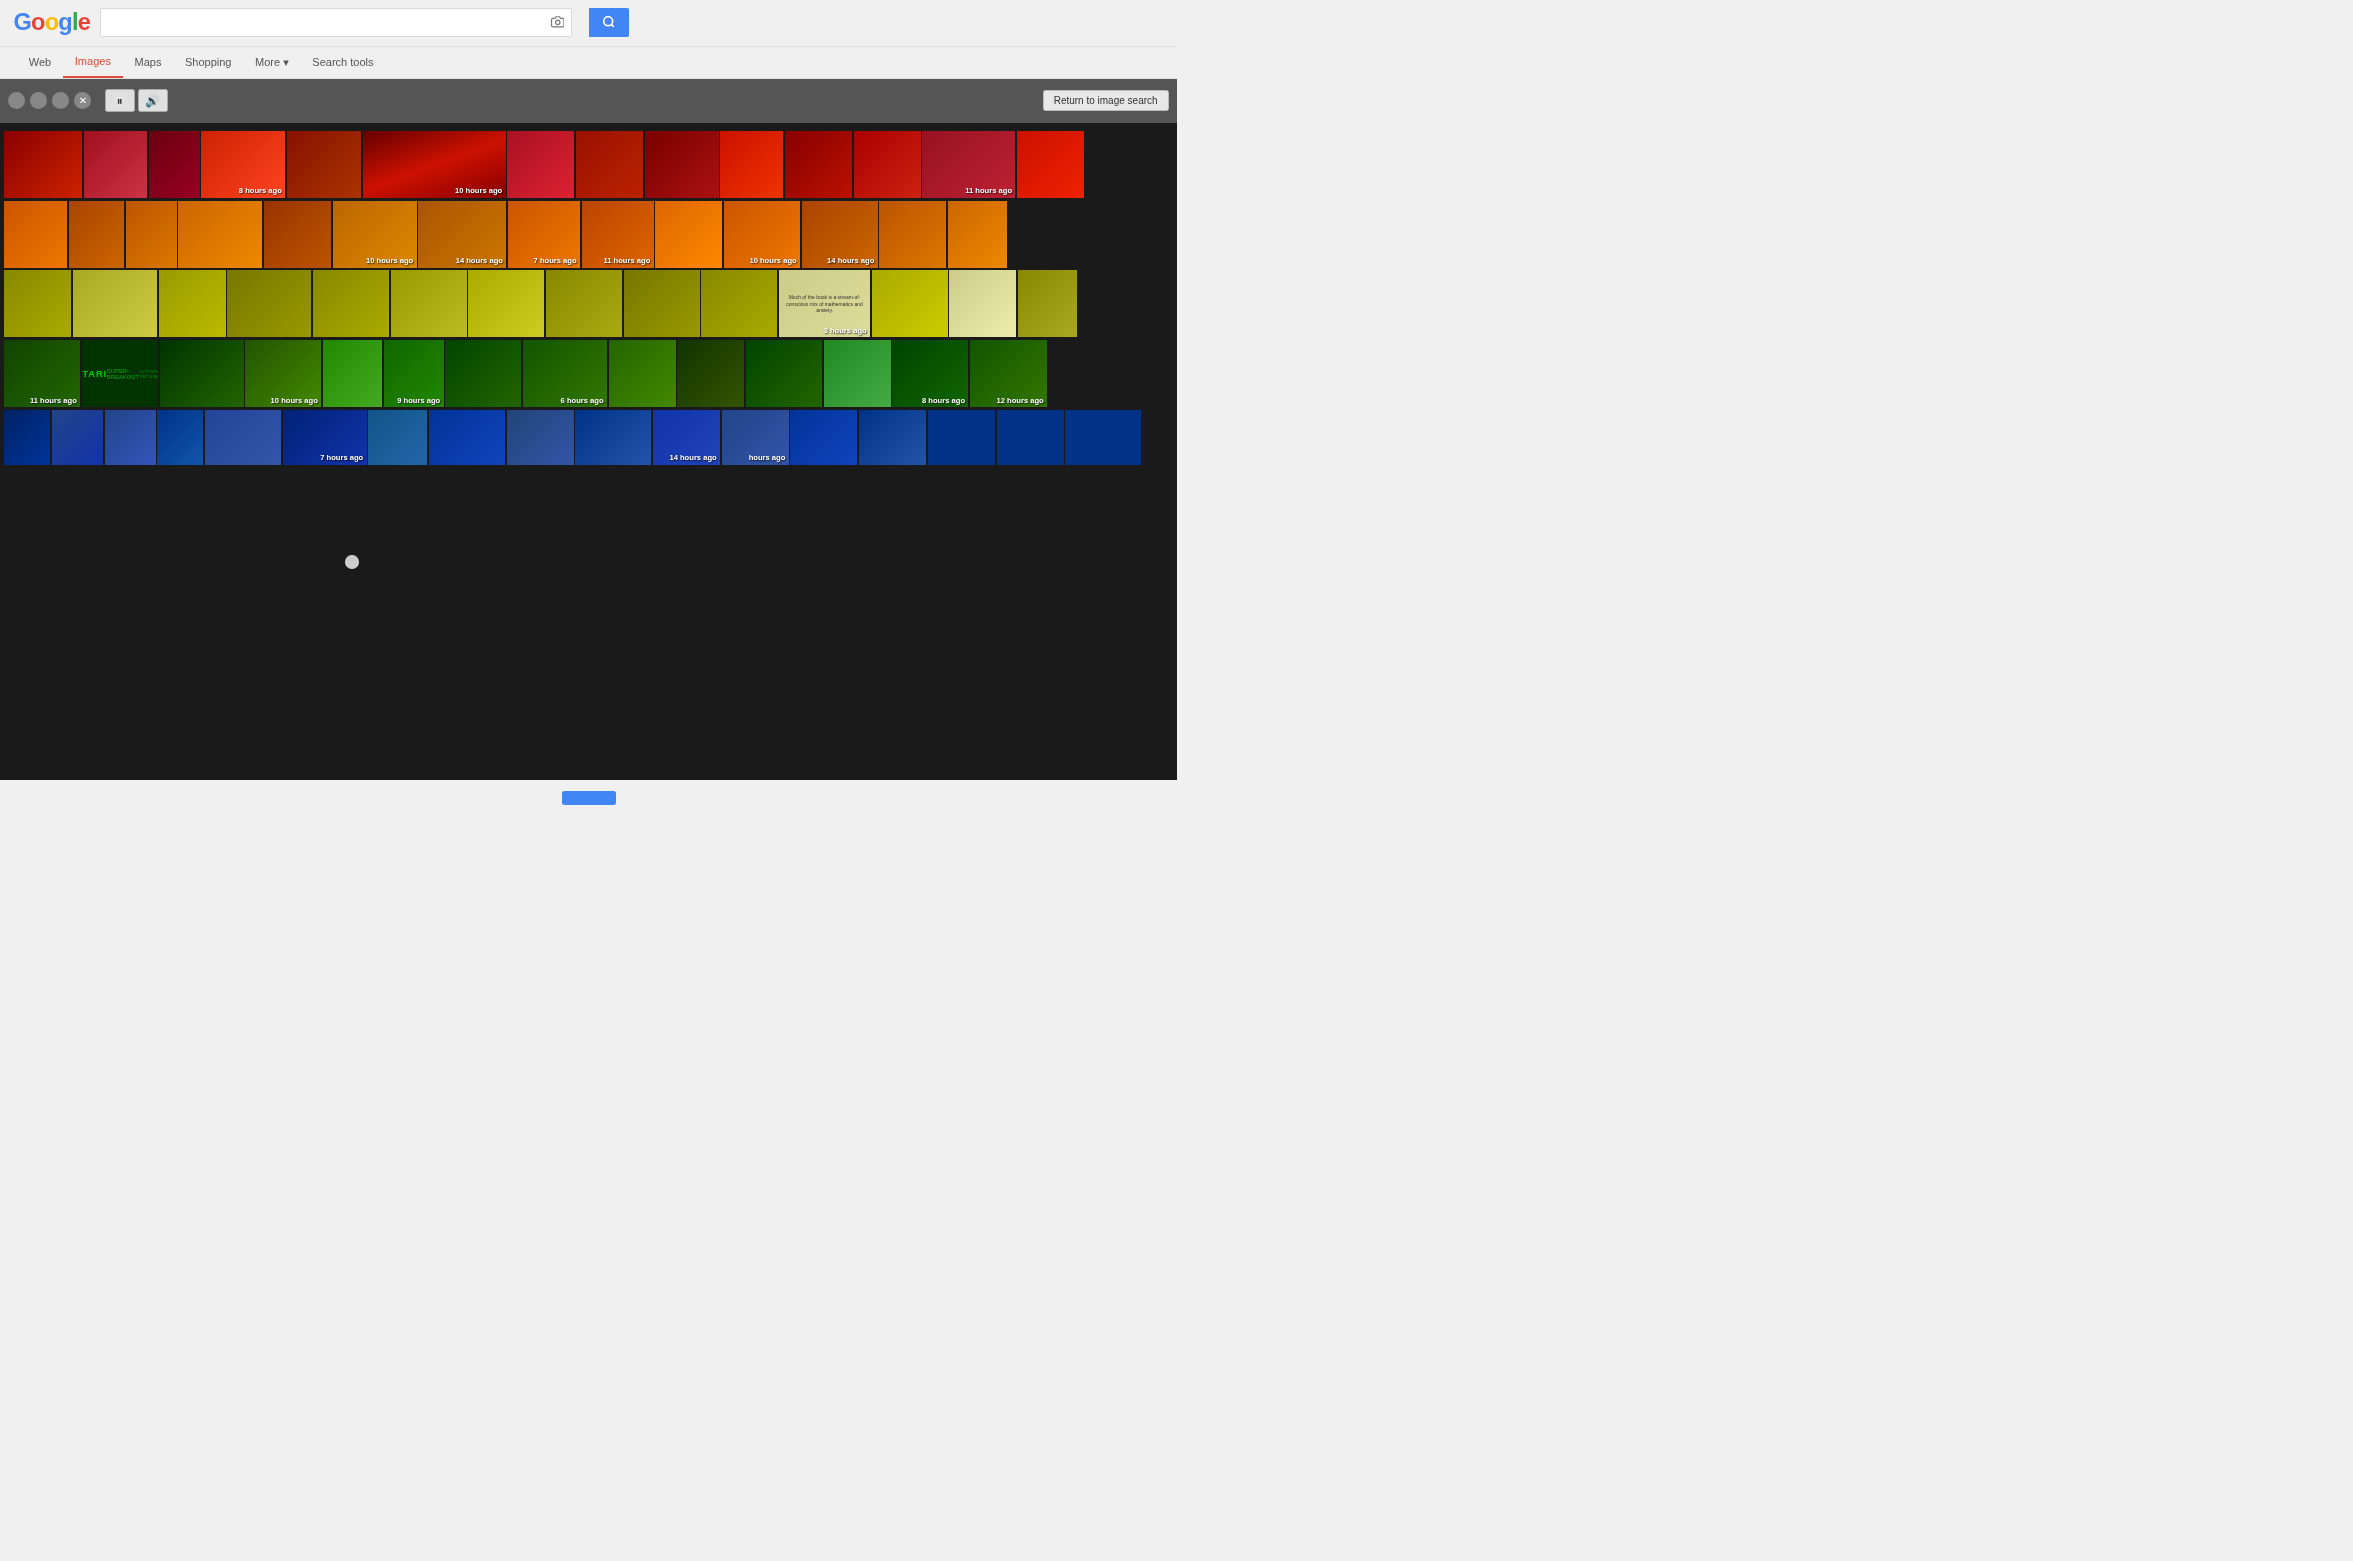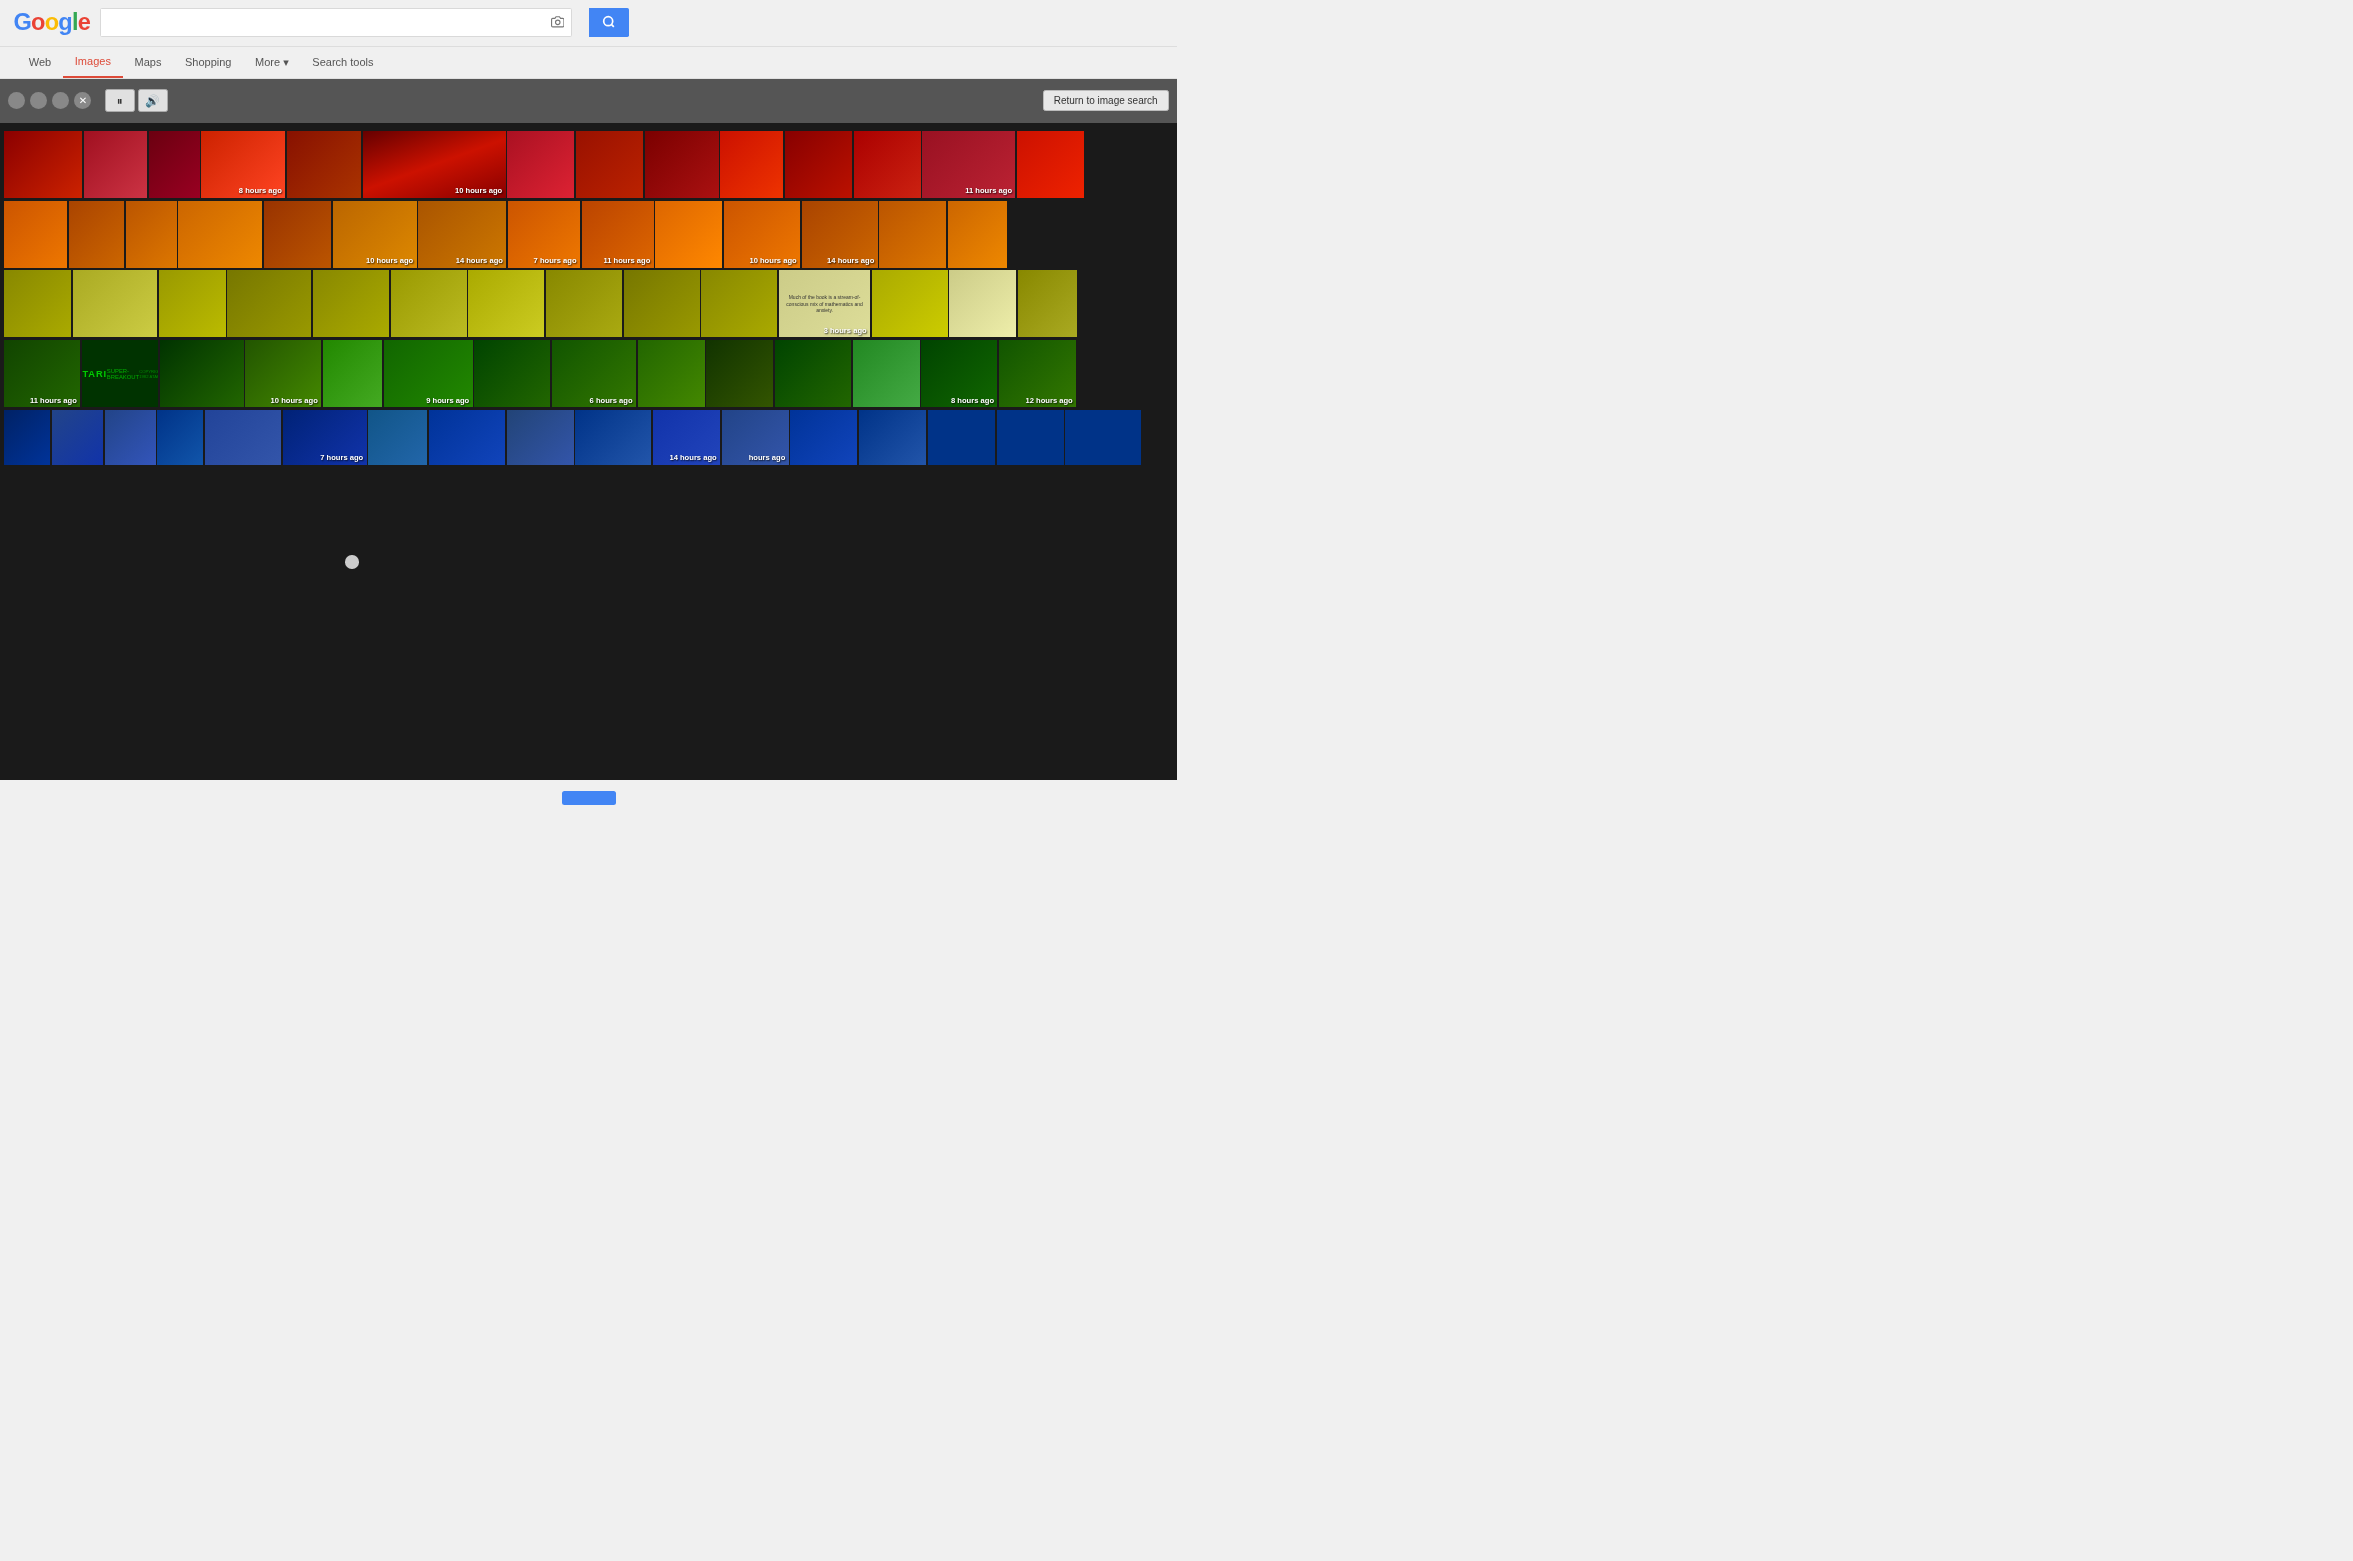--- a/index.html
+++ b/index.html
@@ -536,21 +536,21 @@
         <div class="img-tile" style="width:84px">
             <div class="img-tile-inner"></div>
           </div>
         <div class="img-tile" style="width:76px">
             <div class="img-tile-inner"></div>
             <span class="tile-time">10 hours ago</span>
           </div>
         <div class="img-tile" style="width:59px">
             <div class="img-tile-inner"></div>
           </div>
-        <div class="img-tile" style="width:89px">
+        <div class="img-tile" style="width:60px">
             <div class="img-tile-inner"></div>
             <span class="tile-time">9 hours ago</span>
           </div>
         <div class="img-tile" style="width:76px">
             <div class="img-tile-inner"></div>
           </div>
         <div class="img-tile" style="width:84px">
             <div class="img-tile-inner"></div>
             <span class="tile-time">6 hours ago</span>
           </div>

